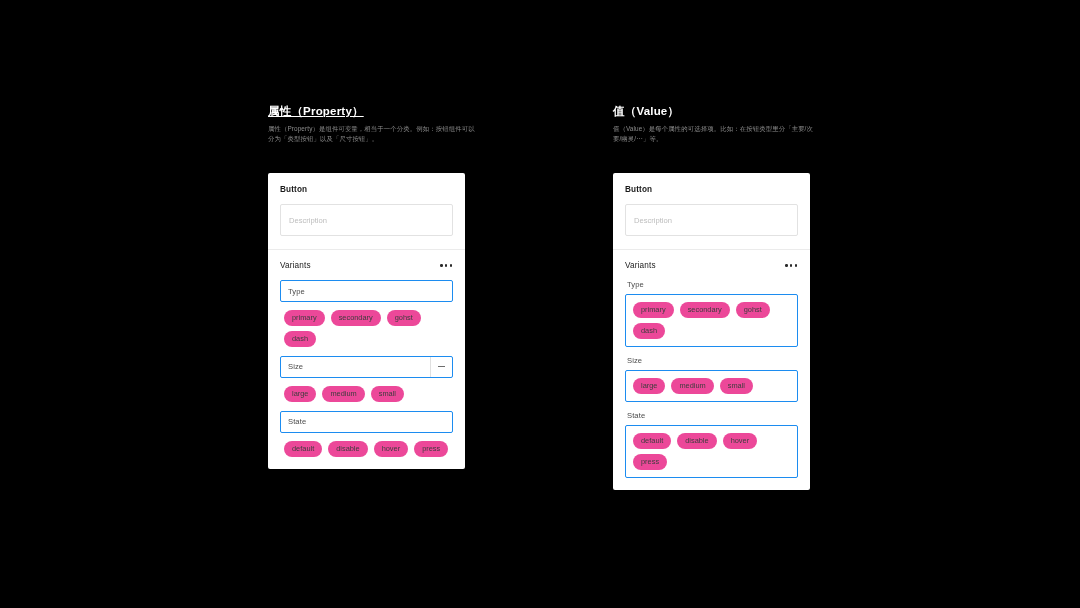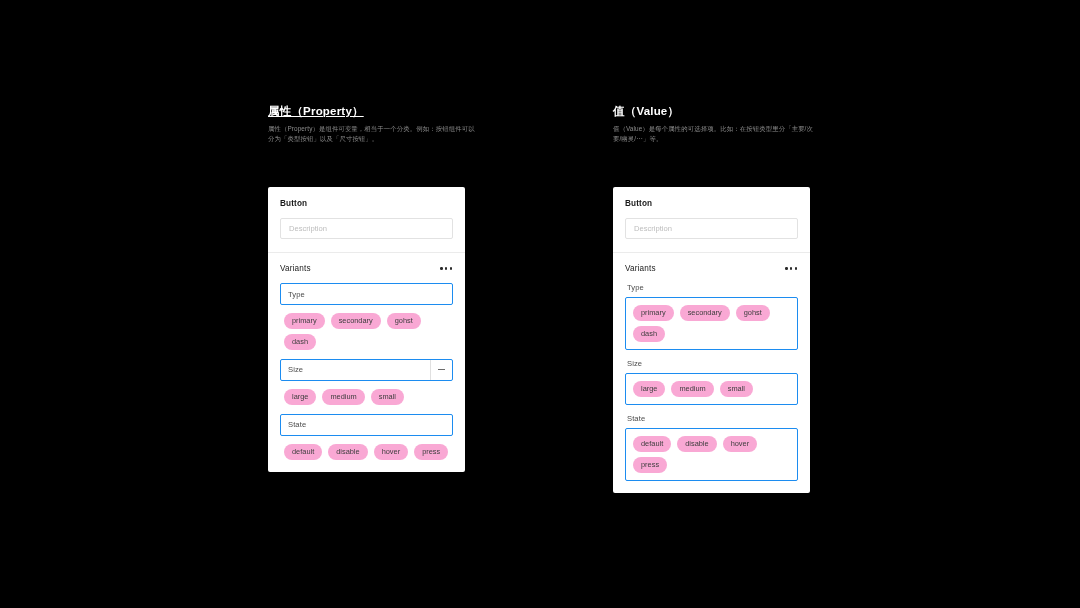--- a/index.html
+++ b/index.html
@@ -29,38 +29,38 @@
     width: 207px;
     color: #8d8d8d;
     font-size: 6.4px;
     line-height: 10px;
     letter-spacing: 0.1px;
   }
 
   
   .card {
     position: absolute;
-    top: 187px;
+    top: 173px;
     width: 197px;
     background: #ffffff;
     border-radius: 2px;
     box-shadow: 0 1px 5px rgba(0,0,0,0.45);
     padding-bottom: 0;
   }
   .card-head { padding: 12px 12px 13px 12px; }
   .card-title {
     font-size: 8.2px;
     font-weight: bold;
     color: #1a1a1a;
     letter-spacing: 0.15px;
     margin-bottom: 10px;
   }
   .desc-input {
     width: 100%;
-    height: 21px;
+    height: 32px;
     border: 1px solid #e2e2e2;
     border-radius: 2px;
     background: #ffffff;
     font-size: 7.6px;
     color: #bdbdbd;
     padding: 0 8px;
     display: flex;
     align-items: center;
     font-family: inherit;
   }
@@ -90,21 +90,21 @@
     height: 2.4px;
     border-radius: 50%;
     background: #2b2b2b;
   }
 
   .card-body { padding: 0 12px 12px 12px; }
 
   
   .chips { display: flex; flex-wrap: wrap; gap: 5px 6px; }
   .chip {
-    background: #f9a8d4;
+    background: #ec4899;
     color: #3d3d3d;
     font-size: 7.4px;
     border-radius: 9px;
     padding: 4px 8px 4.5px 8px;
     line-height: 1;
     white-space: nowrap;
   }
 
   
   .prop-field {

